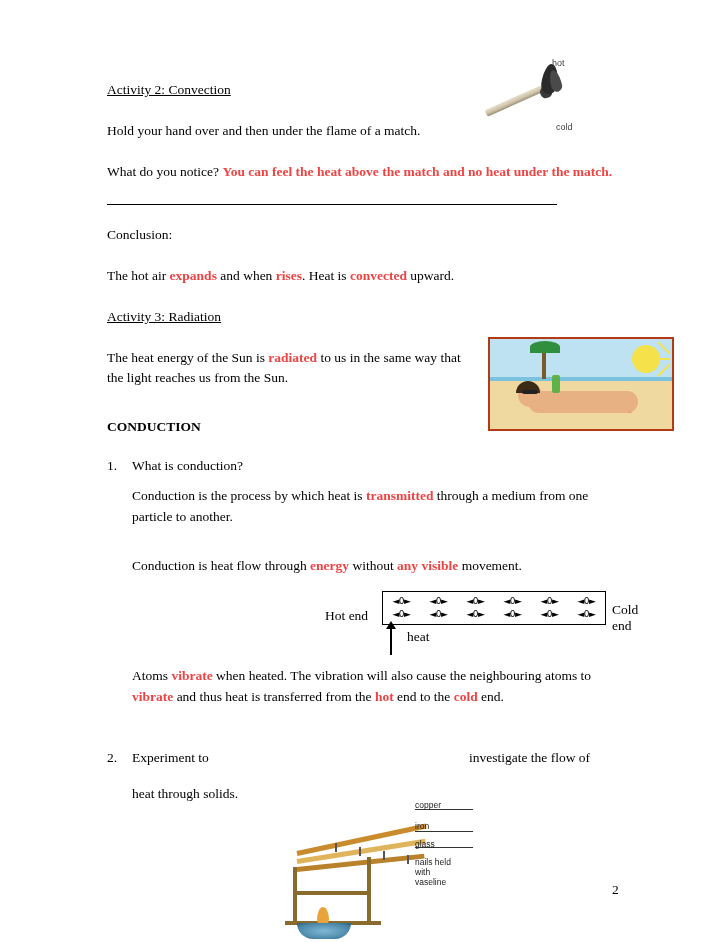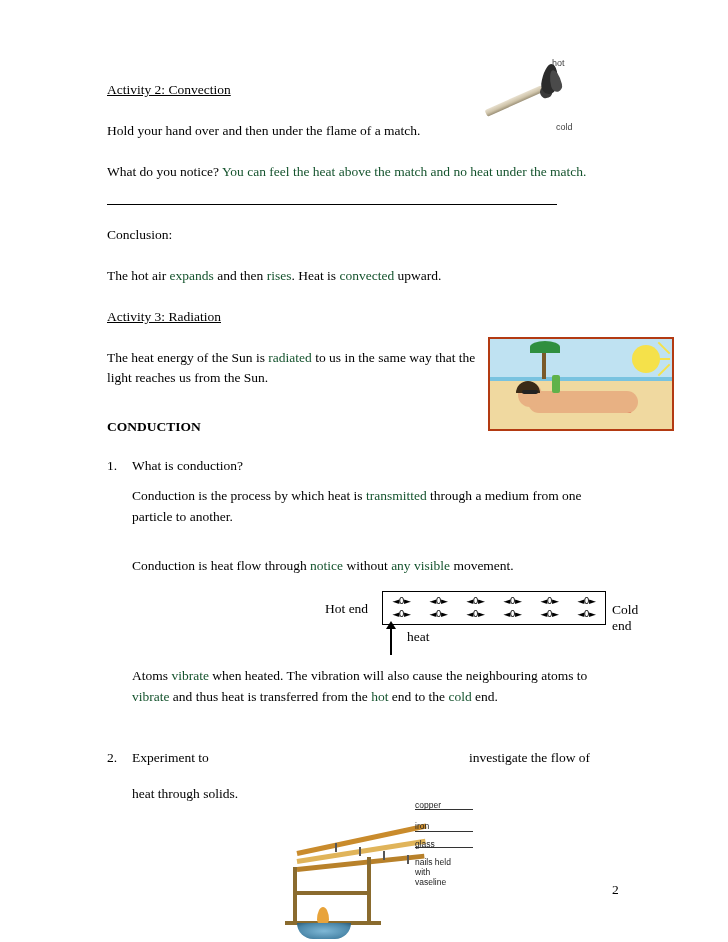--- a/index.html
+++ b/index.html
@@ -27,21 +27,21 @@
     left: 107px;
     top: 80px;
     width: 520px;
   }
   p {
     margin: 0 0 0 0;
     line-height: 1.55;
   }
   .blk { margin-bottom: 20px; }
   .underline { text-decoration: underline; }
-  .red { color: #14532d; font-weight: normal; }
+  .red { color: #ef4444; font-weight: bold; }
   .bold { font-weight: bold; }
   .rule {
     border-bottom: 1px solid #000;
     width: 450px;
     height: 1px;
     margin: 12px 0 20px 0;
   }
   .numlist {
     margin: 0;
     padding: 0;
@@ -229,21 +229,21 @@
 
   
   .cond-wrap {
     position: relative;
     height: 40px;
     margin-top: 14px;
   }
   .hot-end-lbl {
     position: absolute;
     left: 218px;
-    top: 10px;
+    top: 17px;
   }
   .cold-end-lbl {
     position: absolute;
     left: 505px;
     top: 11px;
   }
   .bar {
     position: absolute;
     left: 275px;
     top: 0px;
@@ -387,21 +387,21 @@
 
     <p class="blk">
       <span>What do you notice? </span><span class="red">You can feel the heat above the match and no heat under the match.</span>
     </p>
 
     <div class="rule"></div>
 
     <p class="blk">Conclusion:</p>
 
     <p class="blk">
-      <span>The hot air </span><span class="red">expands</span><span> and then </span><span class="red">rises</span><span>. Heat is </span><span class="red">convected</span><span> upward.</span>
+      <span>The hot air </span><span class="red">expands</span><span> and when </span><span class="red">rises</span><span>. Heat is </span><span class="red">convected</span><span> upward.</span>
     </p>
 
     <p class="blk underline">Activity 3: Radiation</p>
 
     <p class="blk" style="width:370px;">
       <span>The heat energy of the Sun is </span><span class="red">radiated</span><span> to us in the same way that the light reaches us from the Sun.</span>
     </p>
 
     <p class="blk bold" style="margin-top:28px;">CONDUCTION</p>
 
@@ -410,21 +410,21 @@
         <span class="num">1.</span>
         <span>What is conduction?</span>
       </li>
     </ul>
 
     <p class="indent1" style="margin-top:12px; width:490px;">
       <span>Conduction is the process by which heat is </span><span class="red">transmitted</span><span> through a medium from one particle to another.</span>
     </p>
 
     <p class="indent1" style="margin-top:28px; width:490px;">
-      <span>Conduction is heat flow through </span><span class="red">notice</span><span> without </span><span class="red">any visible</span><span> movement.</span>
+      <span>Conduction is heat flow through </span><span class="red">energy</span><span> without </span><span class="red">any visible</span><span> movement.</span>
     </p>
 
     <div class="cond-wrap">
       <span class="hot-end-lbl">Hot end</span>
       <span class="cold-end-lbl">Cold end</span>
       <div class="bar">
         <div class="bar-row">
           <span class="atom">◄0►</span>
           <span class="atom">◄0►</span>
           <span class="atom">◄0►</span>

